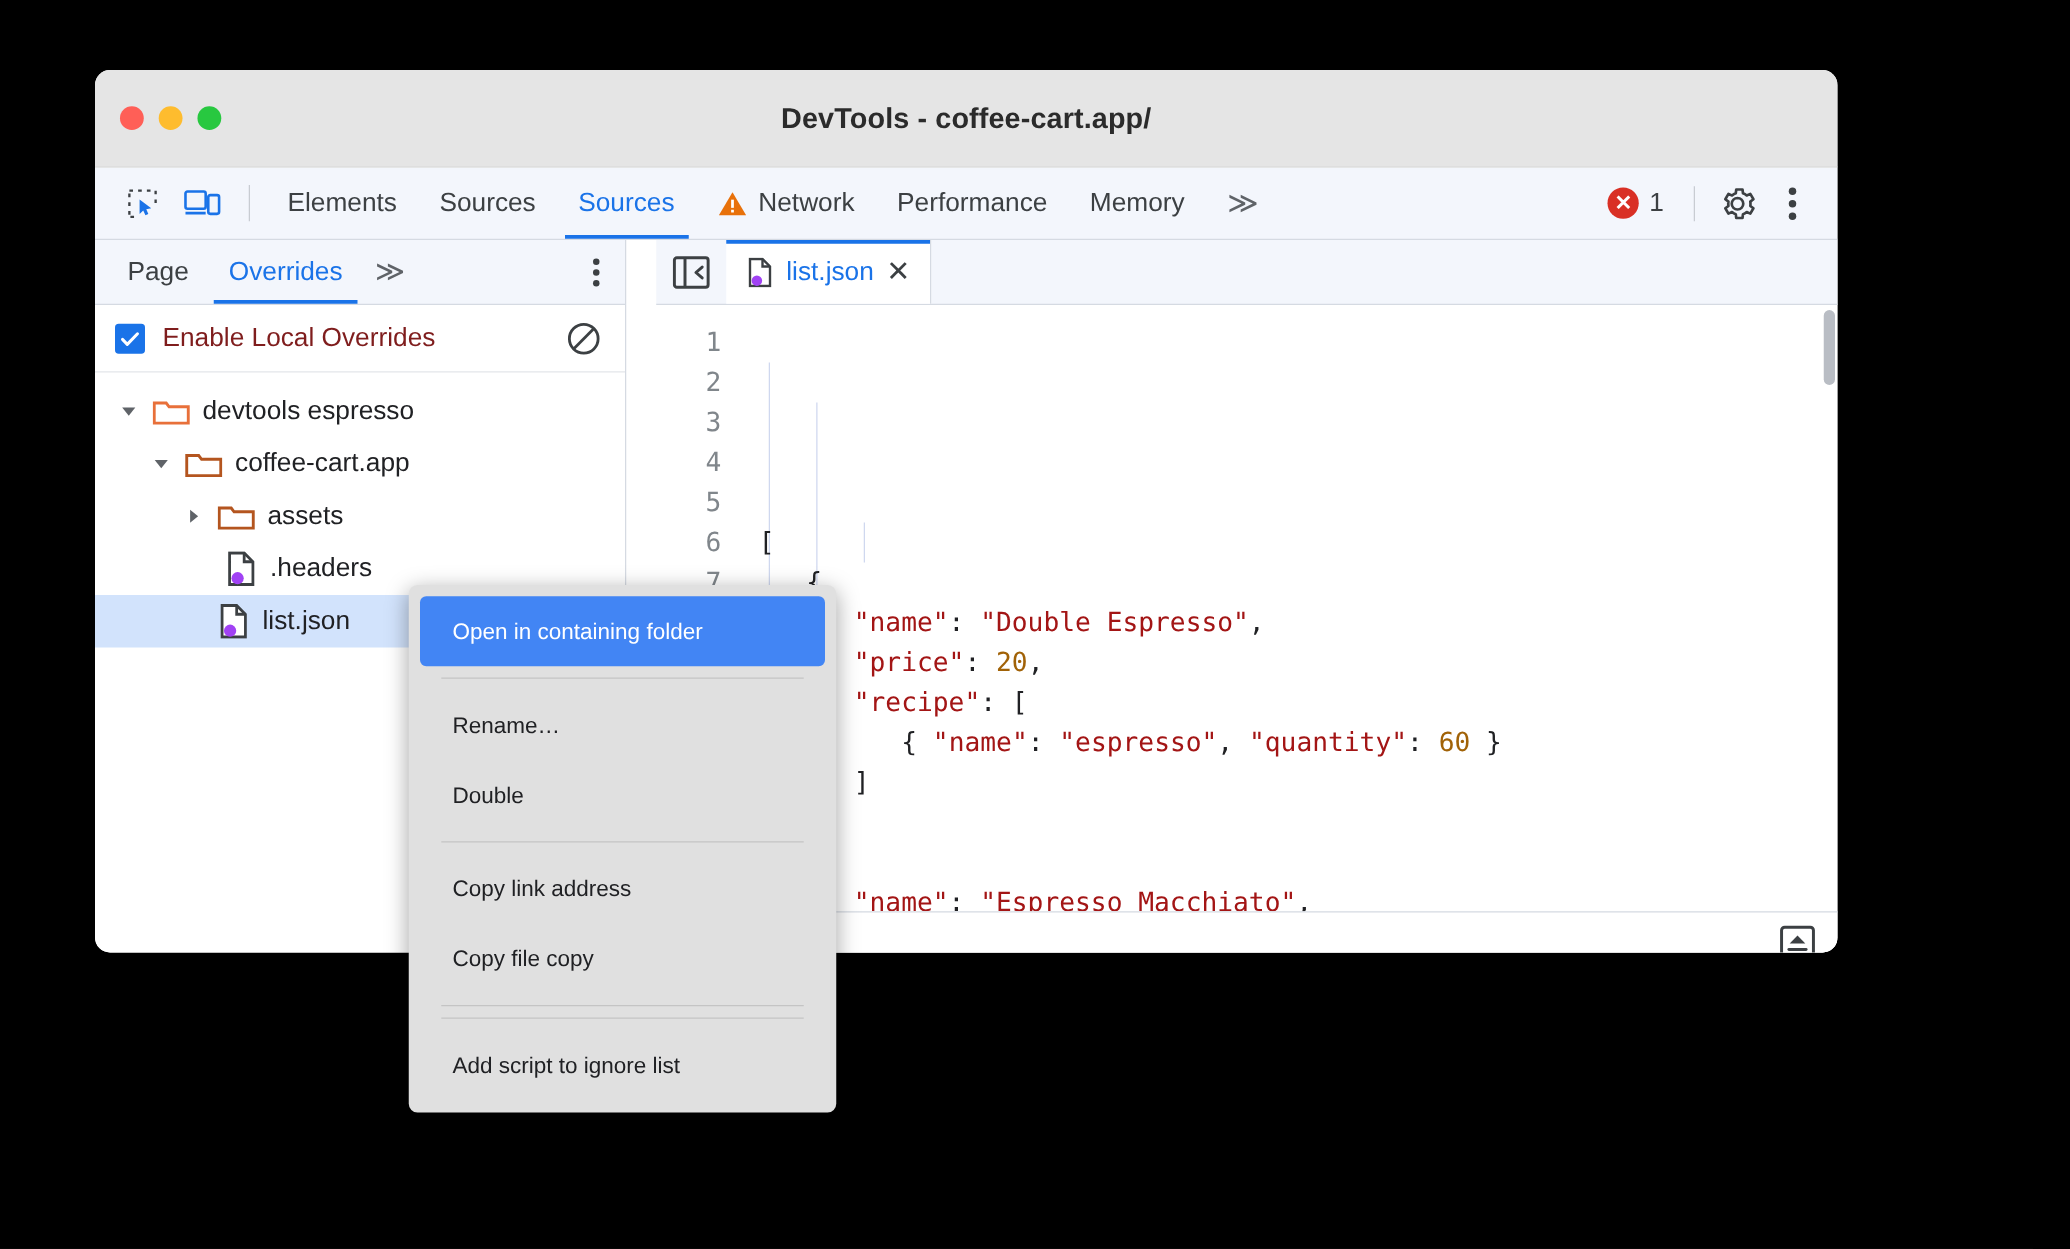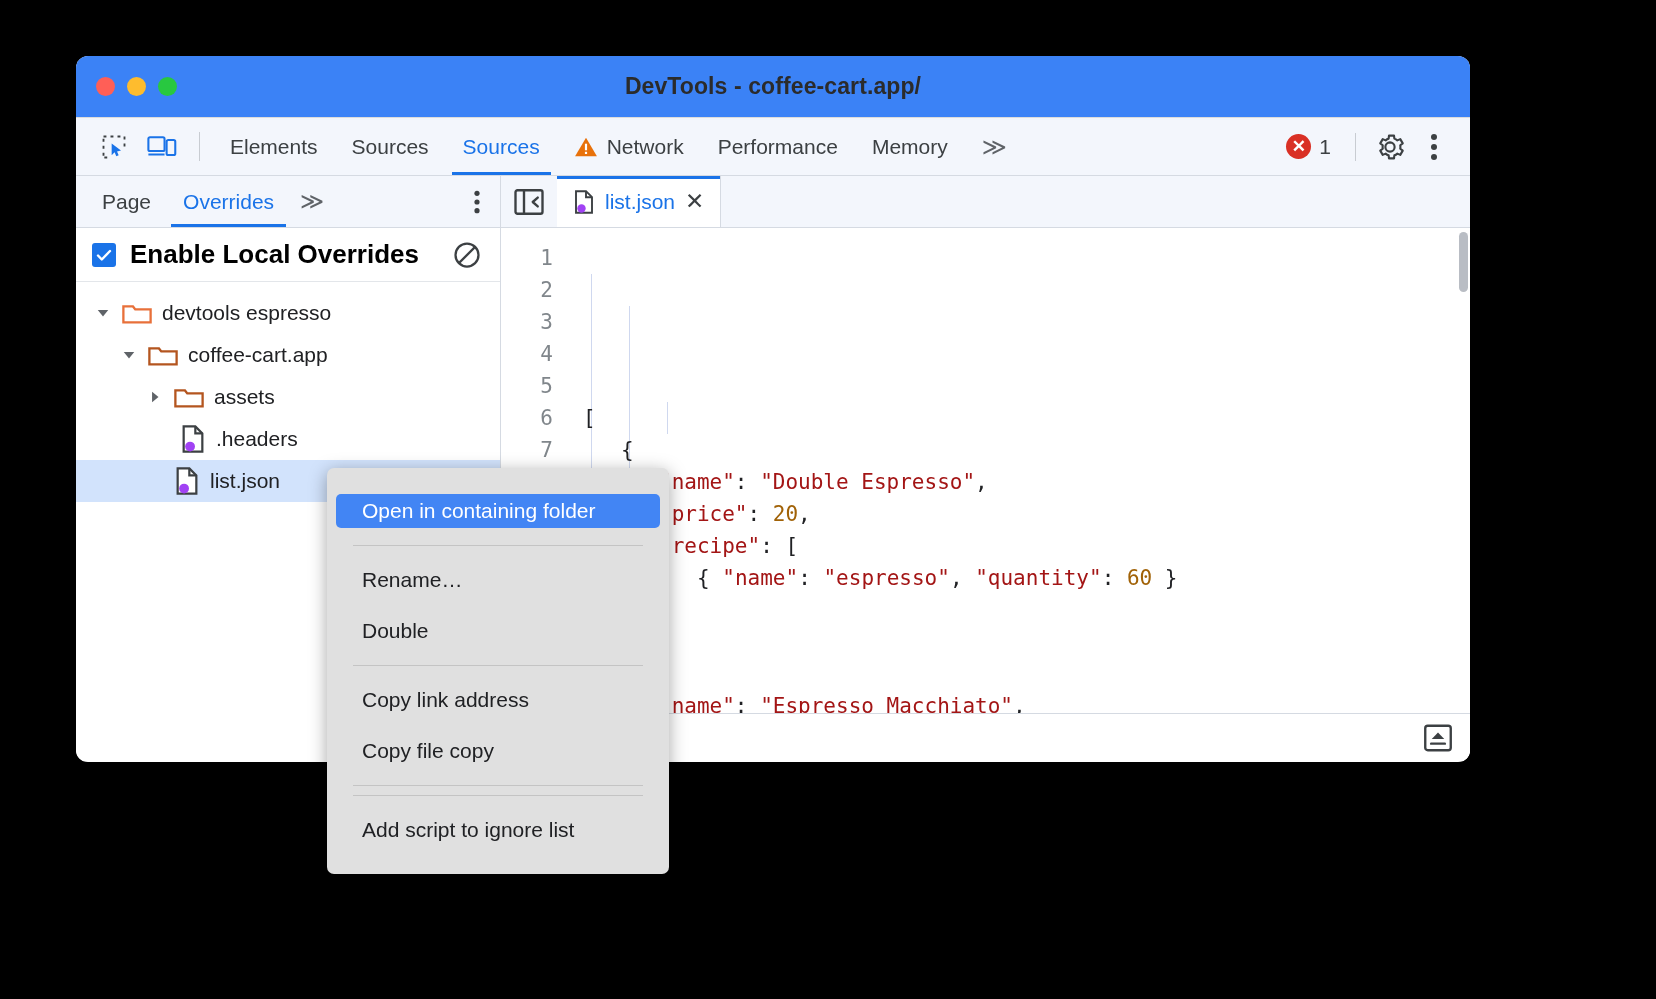--- a/index.html
+++ b/index.html
@@ -18,22 +18,22 @@
     width: 1394px; height: 706px;
     background: #ffffff;
     border-radius: 12px;
     overflow: hidden;
     box-shadow: 0 10px 40px rgba(0,0,0,.5);
   }
 
   
   .titlebar {
     position: relative;
-    height: 62px;
-    background: #3b82f6;
+    height: 78px;
+    background: #e5e5e5;
     border-bottom: 1px solid #dcdcdc;
     display: flex; align-items: center;
   }
   .traffic { display: flex; gap: 12px; margin-left: 20px; }
   .dot { width: 19px; height: 19px; border-radius: 50%; }
   .dot.red    { background: #ff5f57; }
   .dot.yellow { background: #febc2e; }
   .dot.green  { background: #28c840; }
   .win-title {
     position: absolute; left: 0; right: 0; text-align: center;
@@ -70,21 +70,21 @@
   .err-circle {
     width: 25px; height: 25px; border-radius: 50%; background: #d93025;
     display: flex; align-items: center; justify-content: center;
     color: #fff; font-size: 17px; font-weight: bold; line-height: 1;
   }
   .err-count { font-size: 21px; color: #3c4043; }
   .vsep { width: 1px; height: 28px; background: #c8ccd2; margin: 0 12px; }
   .icon-btn { width: 44px; height: 44px; display: flex; align-items: center; justify-content: center; cursor: pointer; }
 
   
-  .body { display: flex; height: 585px; }
+  .body { display: flex; height: 585px; gap: 24px; }
 
   
   .nav { width: 425px; border-right: 1px solid #d5dae2; display: flex; flex-direction: column; background: #fff; }
   .nav-tabs {
     height: 52px; background: #f3f6fc; border-bottom: 1px solid #d5dae2;
     display: flex; align-items: stretch; padding-left: 10px;
   }
   .ntab {
     display: flex; align-items: center; padding: 0 16px; font-size: 21px; color: #3c4043;
     cursor: pointer; position: relative;
@@ -98,21 +98,21 @@
 
   .overrides-row {
     height: 54px; display: flex; align-items: center; padding: 0 16px;
     border-bottom: 1px solid #e3e6ea; background: #fff; gap: 14px;
   }
   .cb {
     width: 24px; height: 24px; border-radius: 3px; background: #1a73e8;
     display: flex; align-items: center; justify-content: center; cursor: pointer; flex: none;
   }
   .cb svg { display: block; }
-  .ov-label { font-size: 26px; color: #000000; font-weight: bold; }
+  .ov-label { font-size: 21px; color: #7f1d1d; }
   .clear-btn { margin-left: auto; width: 34px; height: 34px; display: flex; align-items: center; justify-content: center; cursor: pointer; }
 
   .tree { padding-top: 10px; flex: 1; overflow: hidden; }
   .trow {
     display: flex; align-items: center; height: 42px; font-size: 21px; color: #202124;
     cursor: pointer; padding-right: 8px;
   }
   .trow.selected { background: #d2e3fc; }
   .tw { flex: none; display: flex; align-items: center; justify-content: center; width: 22px; }
   .ficon { flex: none; margin-right: 10px; display: flex; align-items: center; }
@@ -171,23 +171,23 @@
   
   .ctx {
     position: absolute; left: 327px; top: 468px; width: 342px;
     background: #e0e0e0;
     border-radius: 7px;
     box-shadow: 0 4px 18px rgba(0,0,0,.35);
     padding: 9px 0 10px 0;
     z-index: 50;
   }
   .ctx-item {
-    height: 34px; display: flex; align-items: center;
-    padding: 0 26px; font-size: 21px; color: #202124; cursor: pointer;
-    margin: 17px 9px; border-radius: 5px;
+    height: 56px; display: flex; align-items: center;
+    padding: 0 26px; font-size: 18px; color: #202124; cursor: pointer;
+    margin: 0 9px; border-radius: 5px;
   }
   .ctx-item.highlight { background: #4285f4; color: #fff; }
   .ctx-sep { height: 1px; background: #c4c4c4; margin: 9px 26px; }
 </style>
 </head>
 <body>
 <div id="root">
 
 <div class="window">
 

